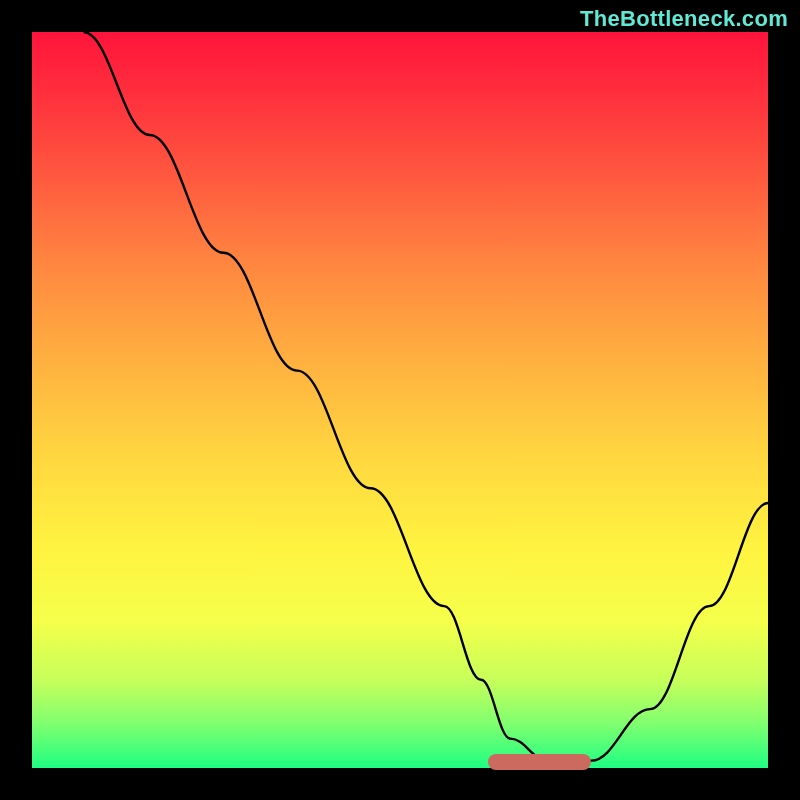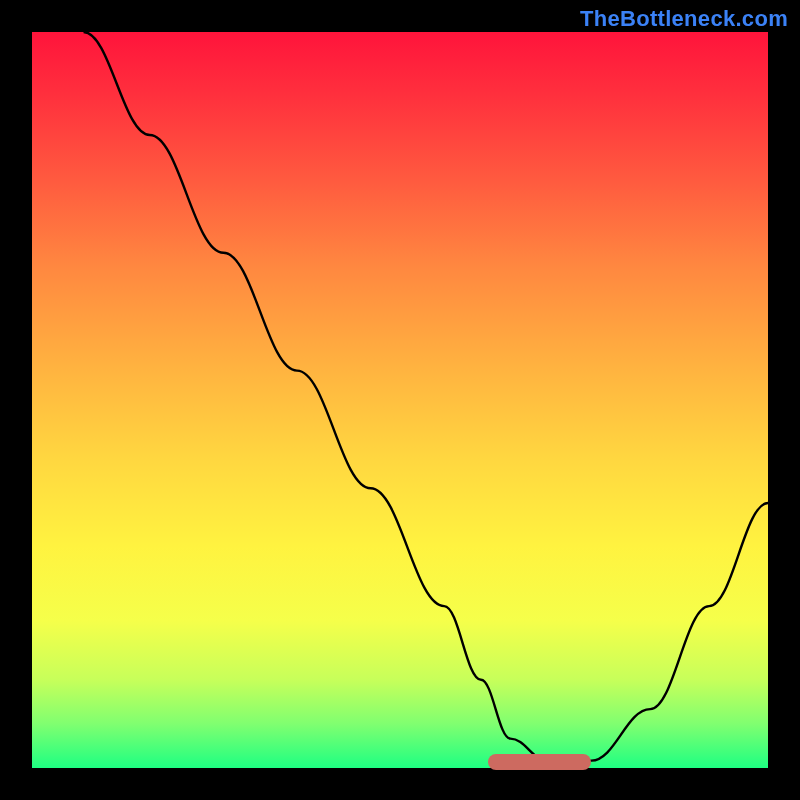--- a/index.html
+++ b/index.html
@@ -1,20 +1,20 @@
 <!DOCTYPE html>
 <html><head>
 <meta charset="utf-8">
 <style>
 body{margin:0;padding:0;width:800px;height:800px;overflow:hidden;font-family:Arial,Helvetica,sans-serif;background:#000}
 .frame{position:absolute;left:0;top:0;width:800px;height:800px;background:#000}
 .plot{position:absolute;left:32px;top:32px;width:736px;height:736px;background:linear-gradient(to bottom,
 #ff143b 0%,#ff2e3d 8%,#ff5a3f 20%,#ff8840 32%,#ffb140 45%,#ffd740 58%,#fff340 70%,
 #f5ff4a 80%,#c7ff5a 88%,#80ff70 94%,#1eff82 100%)}
-.watermark{position:absolute;top:6px;right:12px;color:#3b82f6;font-weight:600;font-size:22px;letter-spacing:.3px}
+.watermark{position:absolute;top:6px;right:12px;color:#5eead4;font-weight:600;font-size:22px;letter-spacing:.3px}
 svg.curve{position:absolute;left:32px;top:32px;width:736px;height:736px}
 .accent{position:absolute;width:100px;height:16px;border-radius:8px;background:#cd6a60}
 </style>
 </head>
 <body>
 
 <div class="frame">
   <div class="plot"></div>
 
   <div class="watermark">TheBottleneck.com</div>

